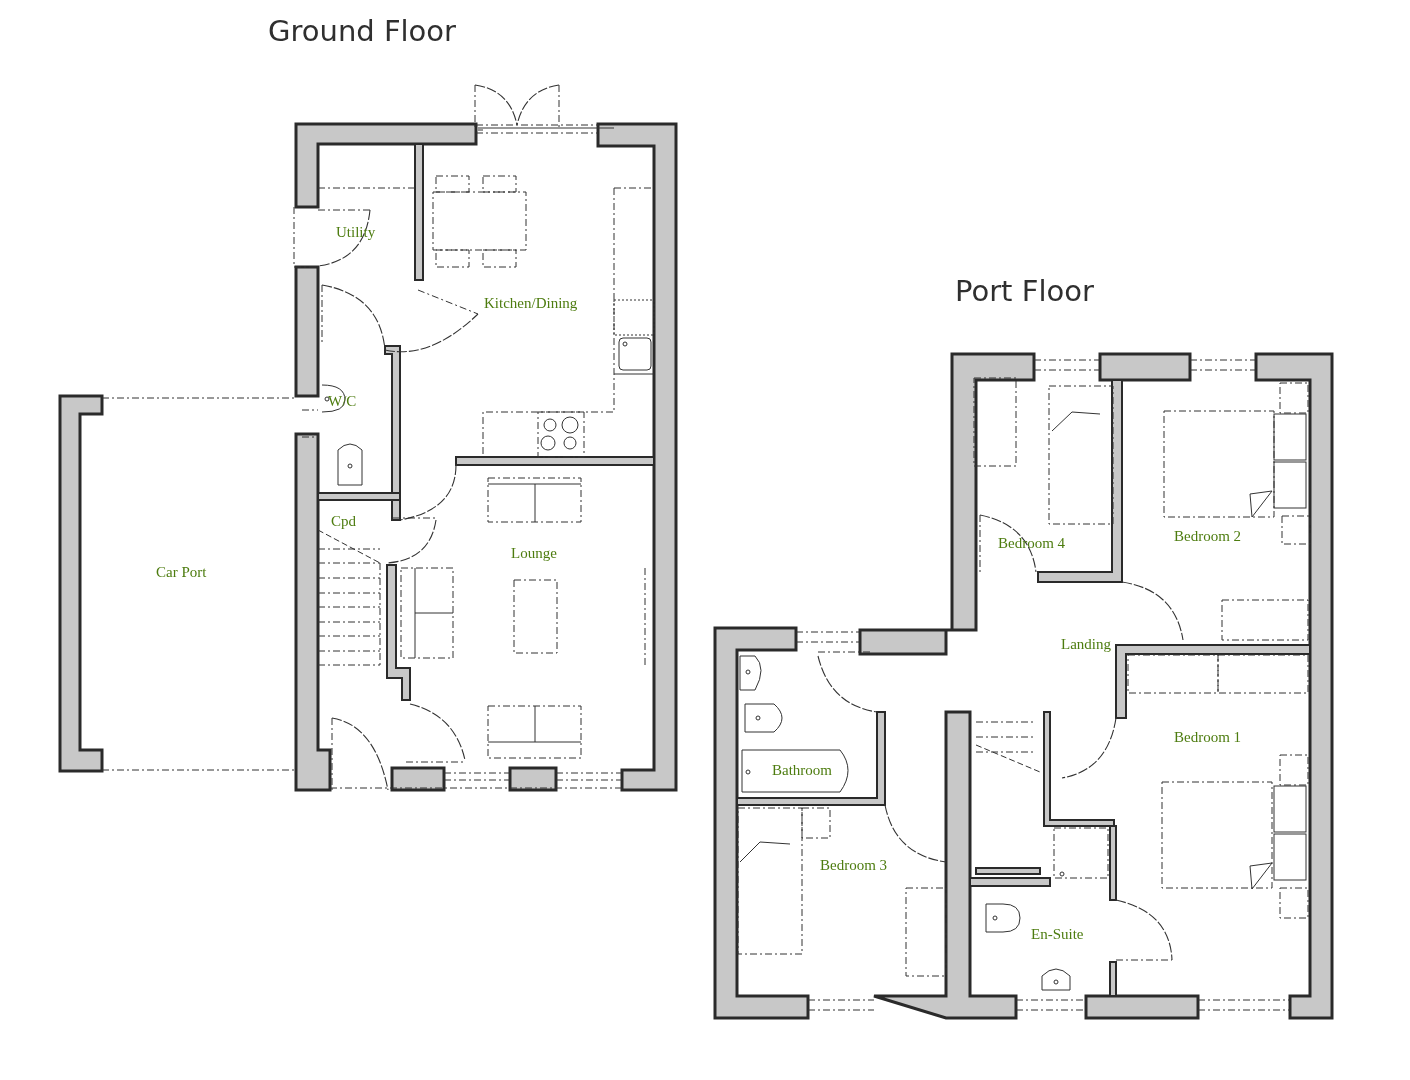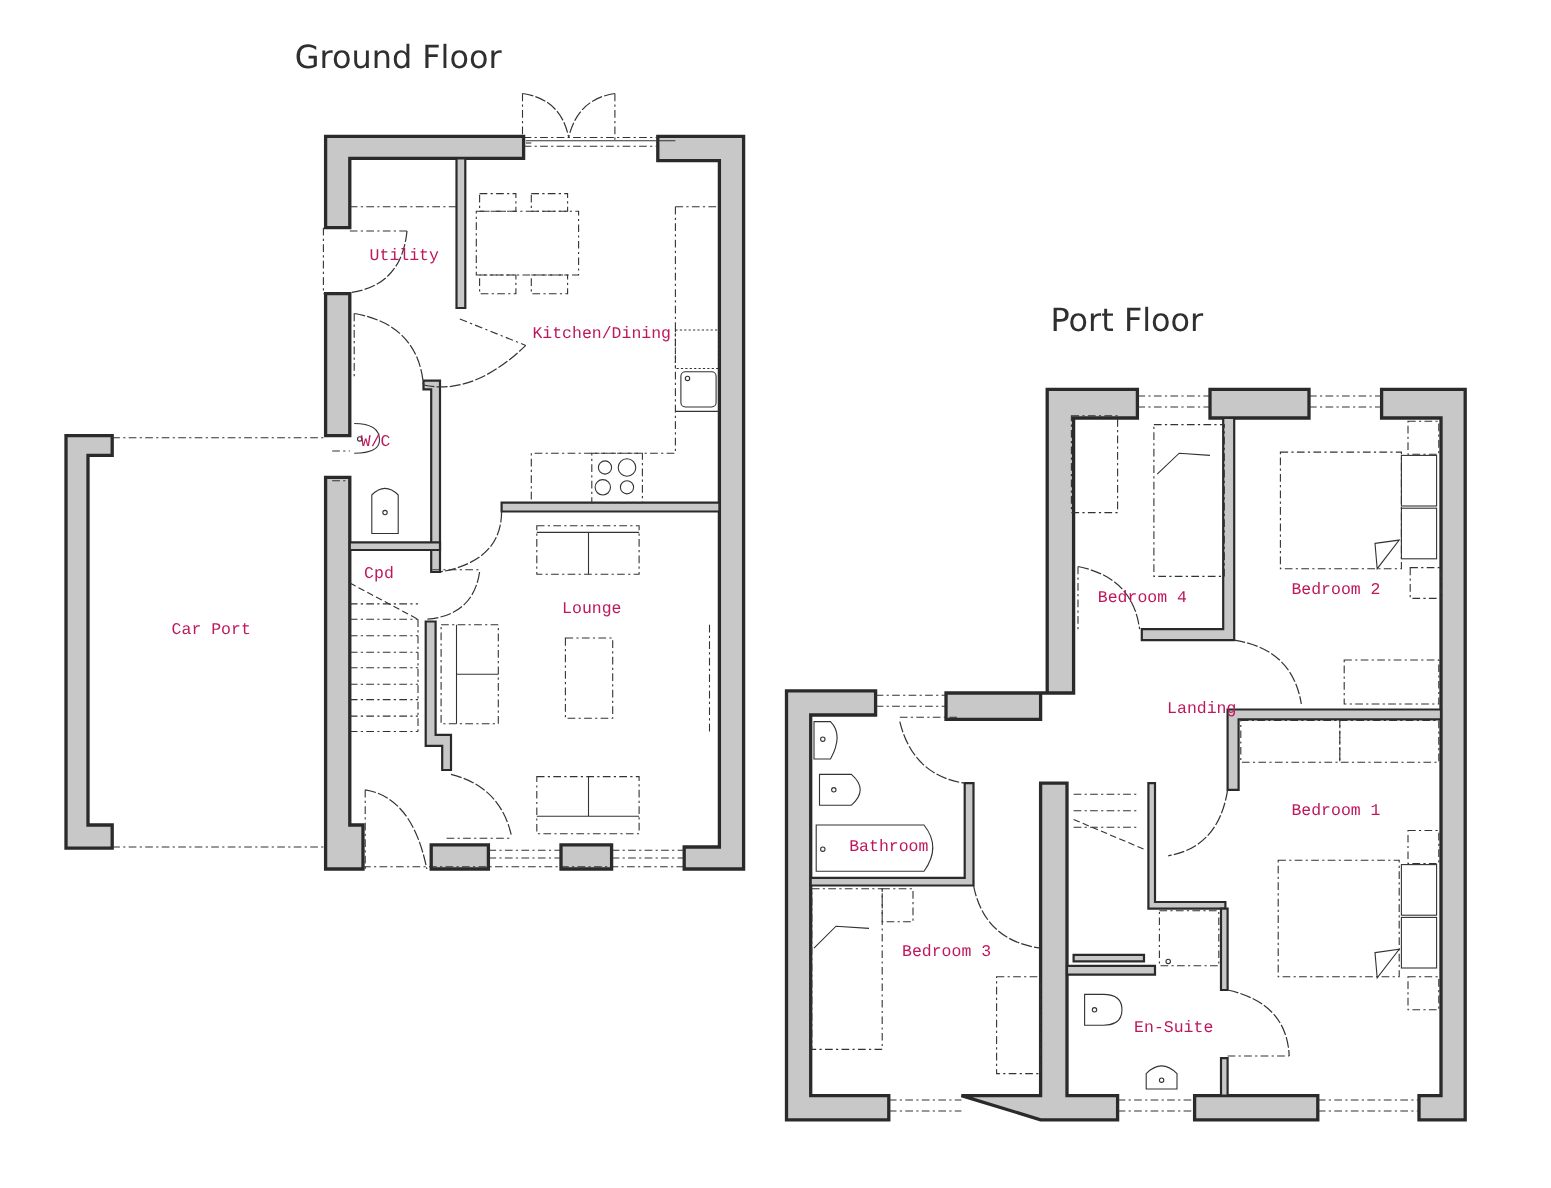--- a/index.html
+++ b/index.html
@@ -3,21 +3,21 @@
 <meta charset="utf-8">
 <style>
   html,body{margin:0;padding:0;background:#ffffff;}
   body{width:1410px;height:1080px;position:relative;overflow:hidden;font-family:"DejaVu Sans","Liberation Sans",sans-serif;color:#333;}
   svg#plan{position:absolute;left:0;top:0;}
   .wall{fill:#c8c8c8;stroke:#2a2a2a;stroke-width:3;}
   .thin{fill:#c8c8c8;stroke:#2a2a2a;stroke-width:2;}
   .dash{fill:none;stroke:#333;stroke-width:1;stroke-dasharray:7 3 2 3;}
   .ln{fill:none;stroke:#333;stroke-width:1;}
   .arc{fill:none;stroke:#333;stroke-width:1.1;stroke-dasharray:10 2;}
-  .lbl{position:absolute;font-size:15px;color:#be185d;white-space:nowrap;font-family:Liberation Mono, monospace;}
+  .lbl{position:absolute;font-size:15px;color:#4d7c0f;white-space:nowrap;font-family:Liberation Serif, serif;}
   .title{position:absolute;font-size:29px;color:#2f2f2f;white-space:nowrap;font-family:"DejaVu Sans","Liberation Sans",sans-serif;font-weight:normal;}
 </style>
 </head>
 <body>
 
 <svg id="plan" width="1410" height="1080" viewBox="0 0 1410 1080">
 
   <g>
 
     <path class="wall" d="M60,396 H102 V414 H80 V750 H102 V771 H60 Z"></path>
@@ -209,21 +209,21 @@
   <path class="arc" d="M818,656 Q830,705 877,712"></path>
   <line class="dash" x1="818" y1="652" x2="870" y2="652"></line>
 
   <rect class="dash" x="738" y="808" width="64" height="146"></rect>
   <path class="ln" d="M740,862 L760,842 L790,844"></path>
   <rect class="dash" x="802" y="808" width="28" height="30"></rect>
   <rect class="dash" x="906" y="888" width="40" height="88"></rect>
   <path class="arc" d="M885,805 Q895,855 946,862"></path>
 </svg>
 
-<div class="title" style="left:268px;top:35px;">Ground Floor</div>
+<div class="title" style="left:268px;top:14px;">Ground Floor</div>
 <div class="title" style="left:955px;top:274px;">Port Floor</div>
 
 <div class="lbl" style="left:336px;top:224px;">Utility</div>
 <div class="lbl" style="left:484px;top:295px;">Kitchen/Dining</div>
 <div class="lbl" style="left:328px;top:393px;">W/C</div>
 <div class="lbl" style="left:331px;top:513px;">Cpd</div>
 <div class="lbl" style="left:511px;top:545px;">Lounge</div>
 <div class="lbl" style="left:156px;top:564px;">Car Port</div>
 
 <div class="lbl" style="left:998px;top:535px;">Bedroom 4</div>

